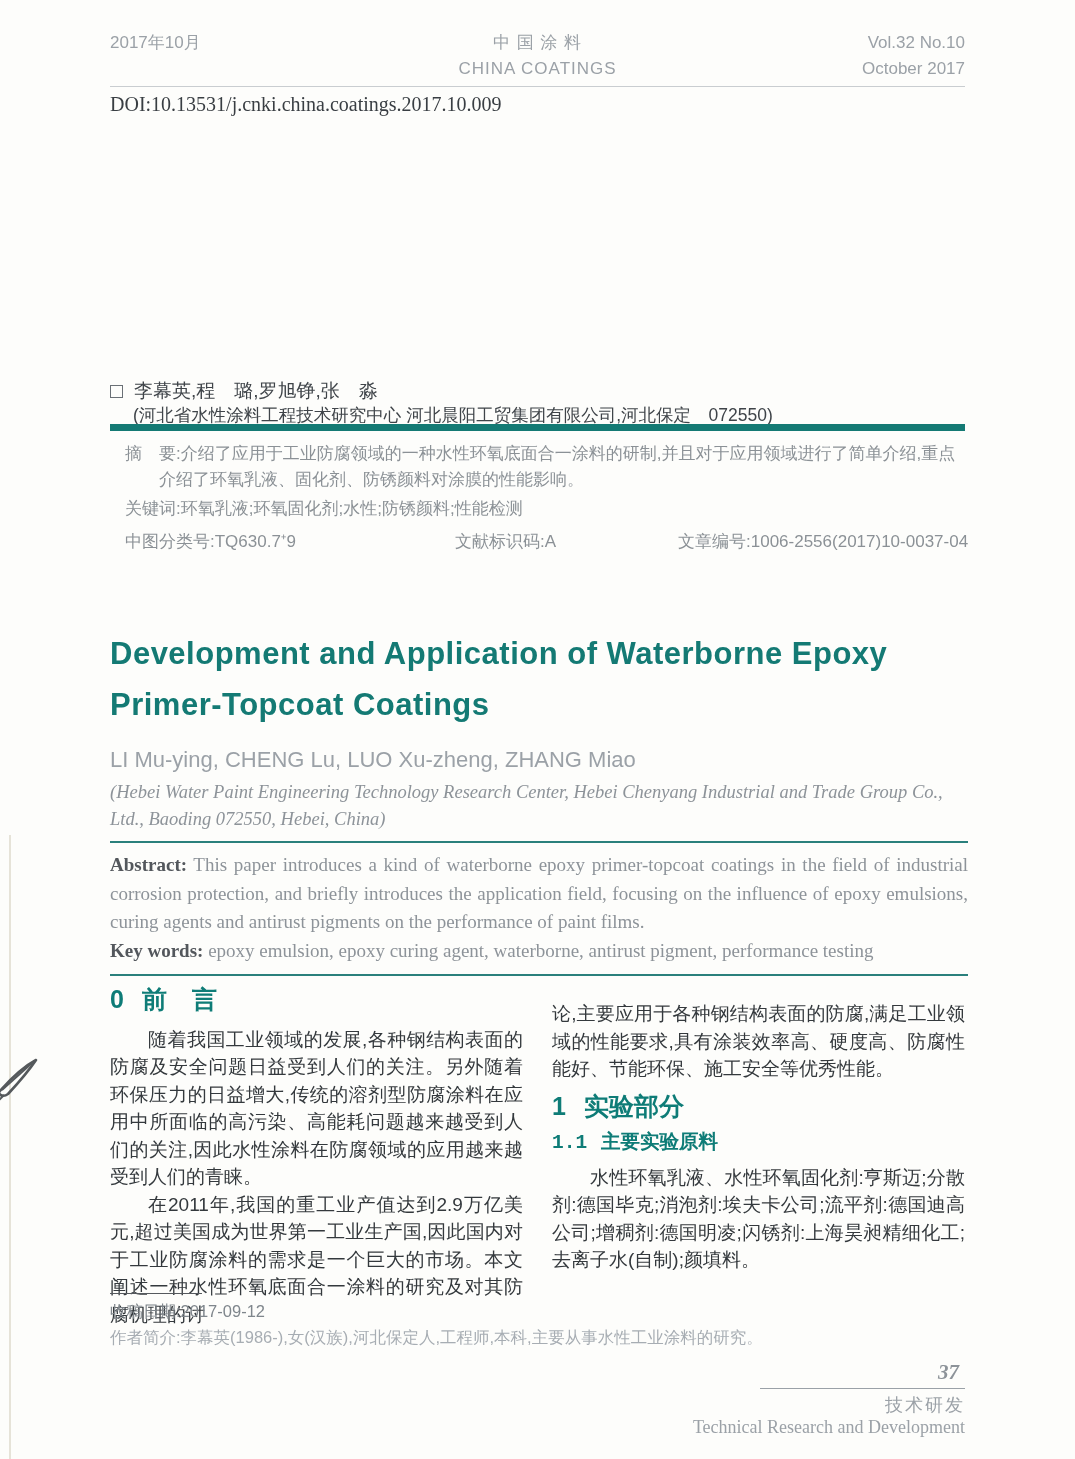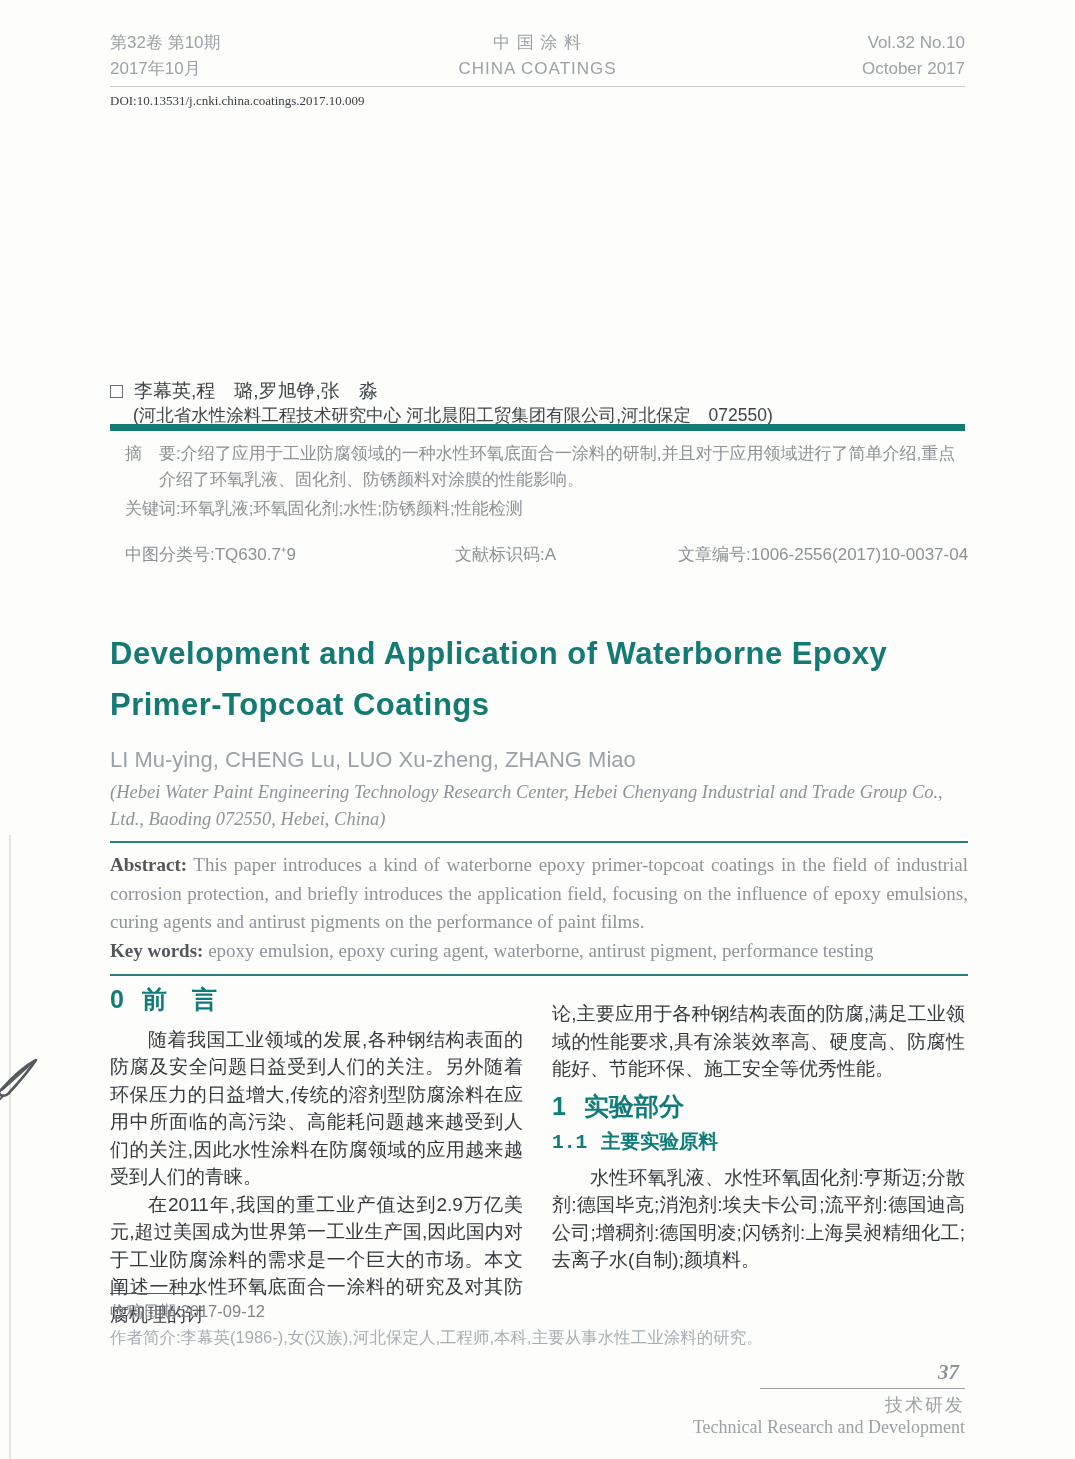--- a/index.html
+++ b/index.html
@@ -14,37 +14,37 @@
   .doodle { position:absolute; left:-3px; top:1052px; }
 
   
   .header { position:absolute; left:110px; right:110px; top:30px;
     display:grid; grid-template-columns:1fr 1fr 1fr;
     font-size:17px; line-height:26px; color:#9ba1a7; }
   .header .c { text-align:center; letter-spacing:1px; }
   .header .r { text-align:right; }
   .header-rule { position:absolute; left:110px; right:110px; top:86px; border-top:1px solid #c9cdd0; }
   .doi { position:absolute; left:110px; top:93px; font-family:"Liberation Serif", serif;
-    font-size:13px; color:#393e43; }
+    font-size:20px; color:#393e43; }
 
   
   .cn-title { position:absolute; left:110px; top:287px; width:858px;
     font-size:49px; font-weight:bold; letter-spacing:2px; color:#147a74; white-space:nowrap; }
   .authors-row { position:absolute; left:110px; top:378px; font-size:19px; color:#3f4449; }
   .authors-row .box { display:inline-block; width:13px; height:13px; border:1.5px solid #6a7076;
     margin-right:11px; vertical-align:-1px; }
   .affil-cn { position:absolute; left:133px; top:403px; font-size:17.5px; color:#3f4449; }
   .teal-bar { position:absolute; left:110px; right:110px; top:424px; height:7px; background:#147a74; }
 
   
   .cn-meta { position:absolute; left:125px; right:108px; top:441px;
     font-size:17px; line-height:26px; color:#8b9196; }
   .cn-meta .hang { padding-left:34px; text-indent:-34px; }
   .cn-meta .kw { margin-top:3px; }
-  .clc-row { position:relative; margin-top:20px; height:26px; }
+  .clc-row { position:relative; margin-top:7px; height:26px; }
   .clc-row span { position:absolute; top:0; white-space:nowrap; }
   .clc-row .i1 { left:0; }
   .clc-row .i2 { left:330px; }
   .clc-row .i3 { left:553px; }
 
   
   .en-block { position:absolute; left:110px; top:628px; width:858px; }
   .en-title { font-size:31px; line-height:51px; font-weight:bold; color:#147a74;
     letter-spacing:0.5px; }
   .en-authors { margin-top:17px; font-size:22px; color:#9ba1a7; }
@@ -92,21 +92,20 @@
 
   <div class="scan-edge"></div>
   <svg class="doodle" width="42" height="58" viewBox="0 0 42 58">
     <path d="M2 40 C10 31 26 15 39 8 C33 17 24 28 11 42 C7 45 2 44 2 40 Z" fill="none" stroke="#55595c" stroke-width="2.6" stroke-linejoin="round"></path>
     <path d="M5 38 L34 12" fill="none" stroke="#55595c" stroke-width="1.8"></path>
     <path d="M0 50 L7 43" fill="none" stroke="#55595c" stroke-width="2.2"></path>
   </svg>
 
   <div class="header">
     <div class="l">
-      <div>第32卷 第10期</div>
       <div>2017年10月</div>
     </div>
     <div class="c">
       <div>中 国 涂 料</div>
       <div>CHINA COATINGS</div>
     </div>
     <div class="r">
       <div>Vol.32  No.10</div>
       <div>October 2017</div>
     </div>

